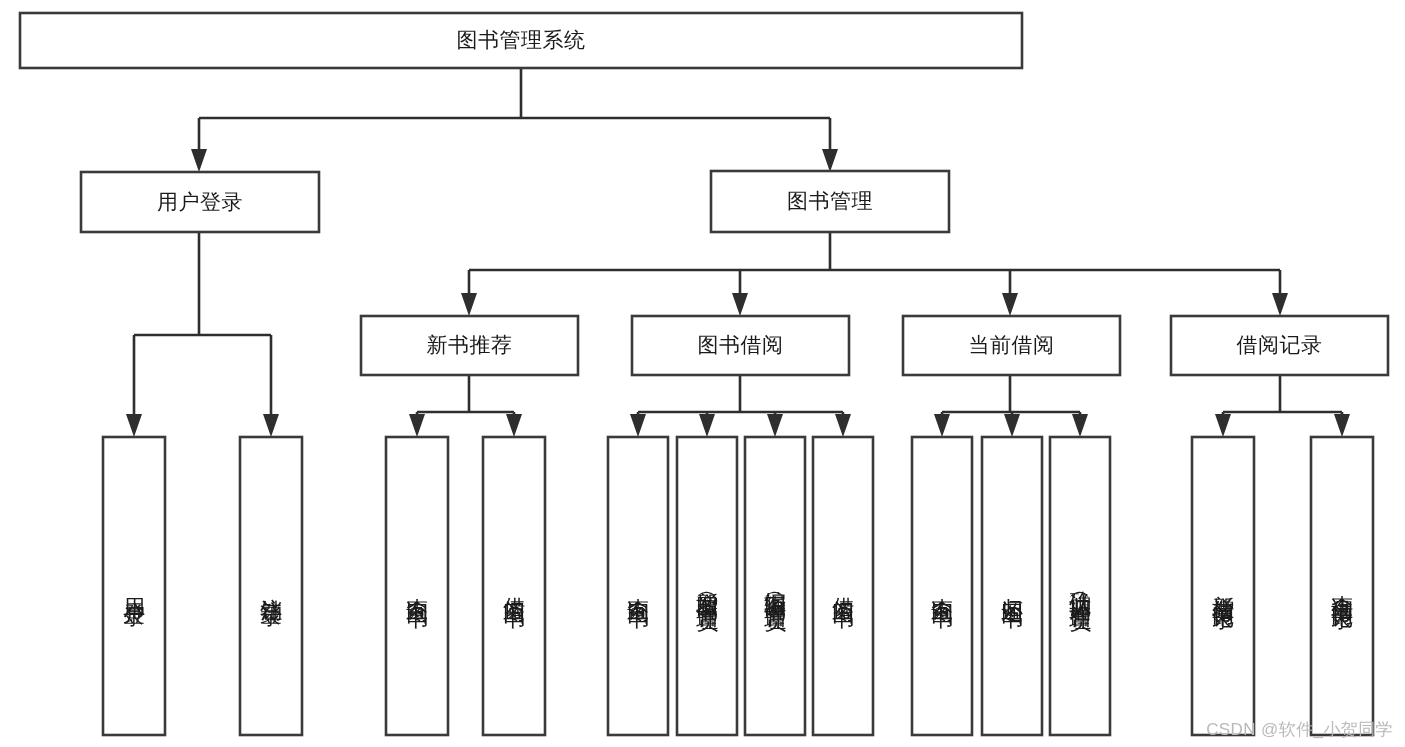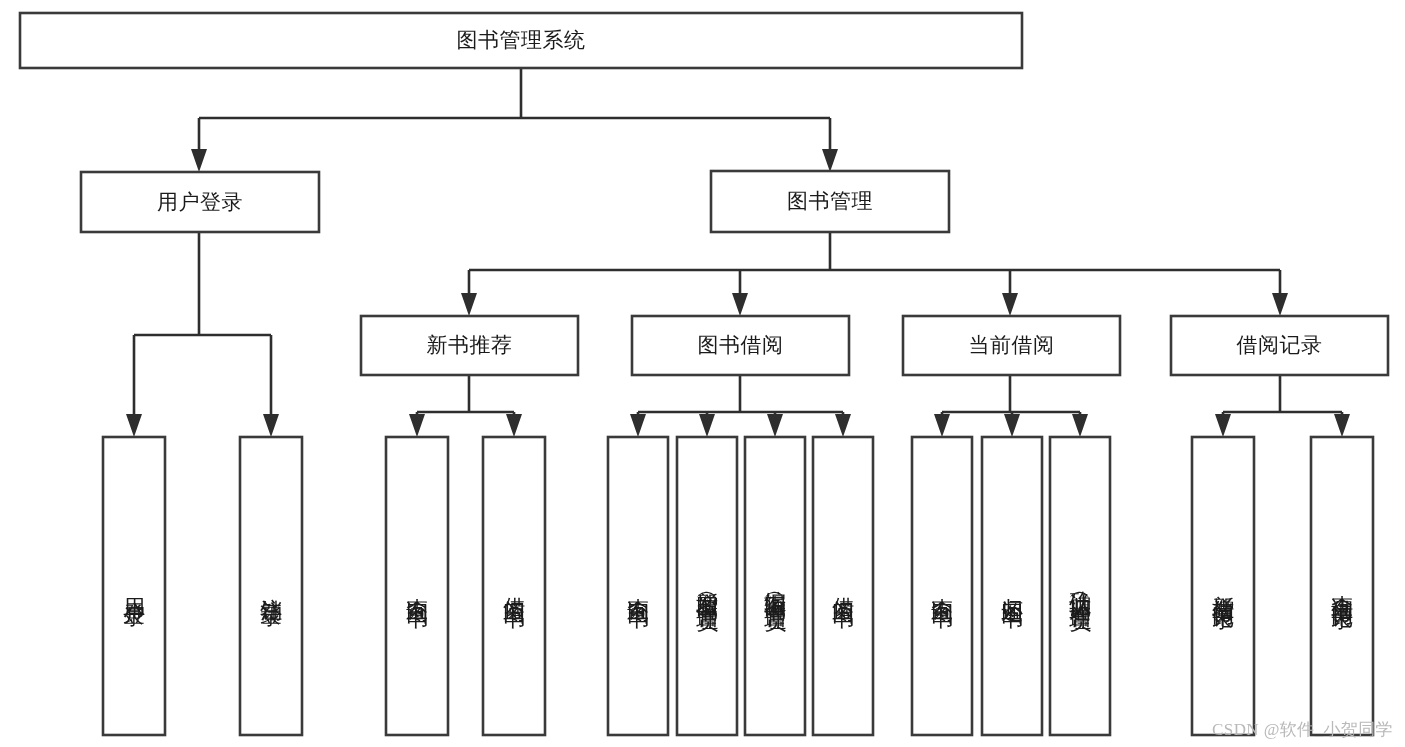--- a/index.html
+++ b/index.html
@@ -66,21 +66,21 @@
     line-height: 1.12;
     color: #1b1b1b;
     letter-spacing: 3px;
     white-space: nowrap;
     text-align: center;
   }
   .watermark {
     position: absolute;
     right: 12px;
     bottom: 6px;
-    font-family: Liberation Serif, serif;
+    font-family: Liberation Sans, sans-serif;
     font-size: 17px;
     color: #b9b9b9;
     letter-spacing: 0.4px;
     white-space: nowrap;
     user-select: none;
   }
 </style>
 </head>
 <body>
 

